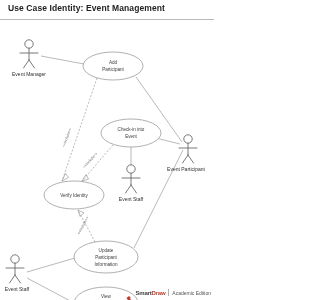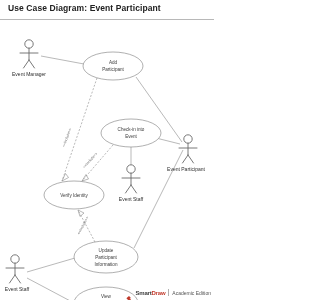--- a/index.html
+++ b/index.html
@@ -131,21 +131,21 @@
     color: #555555;
     white-space: nowrap;
   }
 </style>
 </head>
 <body>
 
 <div id="page">
 
   <div id="title-bar">
-    <div id="title-text">Use Case Diagram: Event Participant</div>
+    <div id="title-text">Use Case Identity: Event Management</div>
   </div>
 
   <div id="canvas">
     <svg width="214" height="280" viewBox="0 0 214 280" xmlns="http://www.w3.org/2000/svg">
 
       <g>
         <line class="assoc-line" x1="41" y1="36" x2="84" y2="44"></line>
         <line class="assoc-line" x1="182" y1="122" x2="136" y2="57"></line>
         <line class="assoc-line" x1="180" y1="124" x2="156" y2="118"></line>
         <line class="assoc-line" x1="183" y1="130" x2="134" y2="228"></line>

